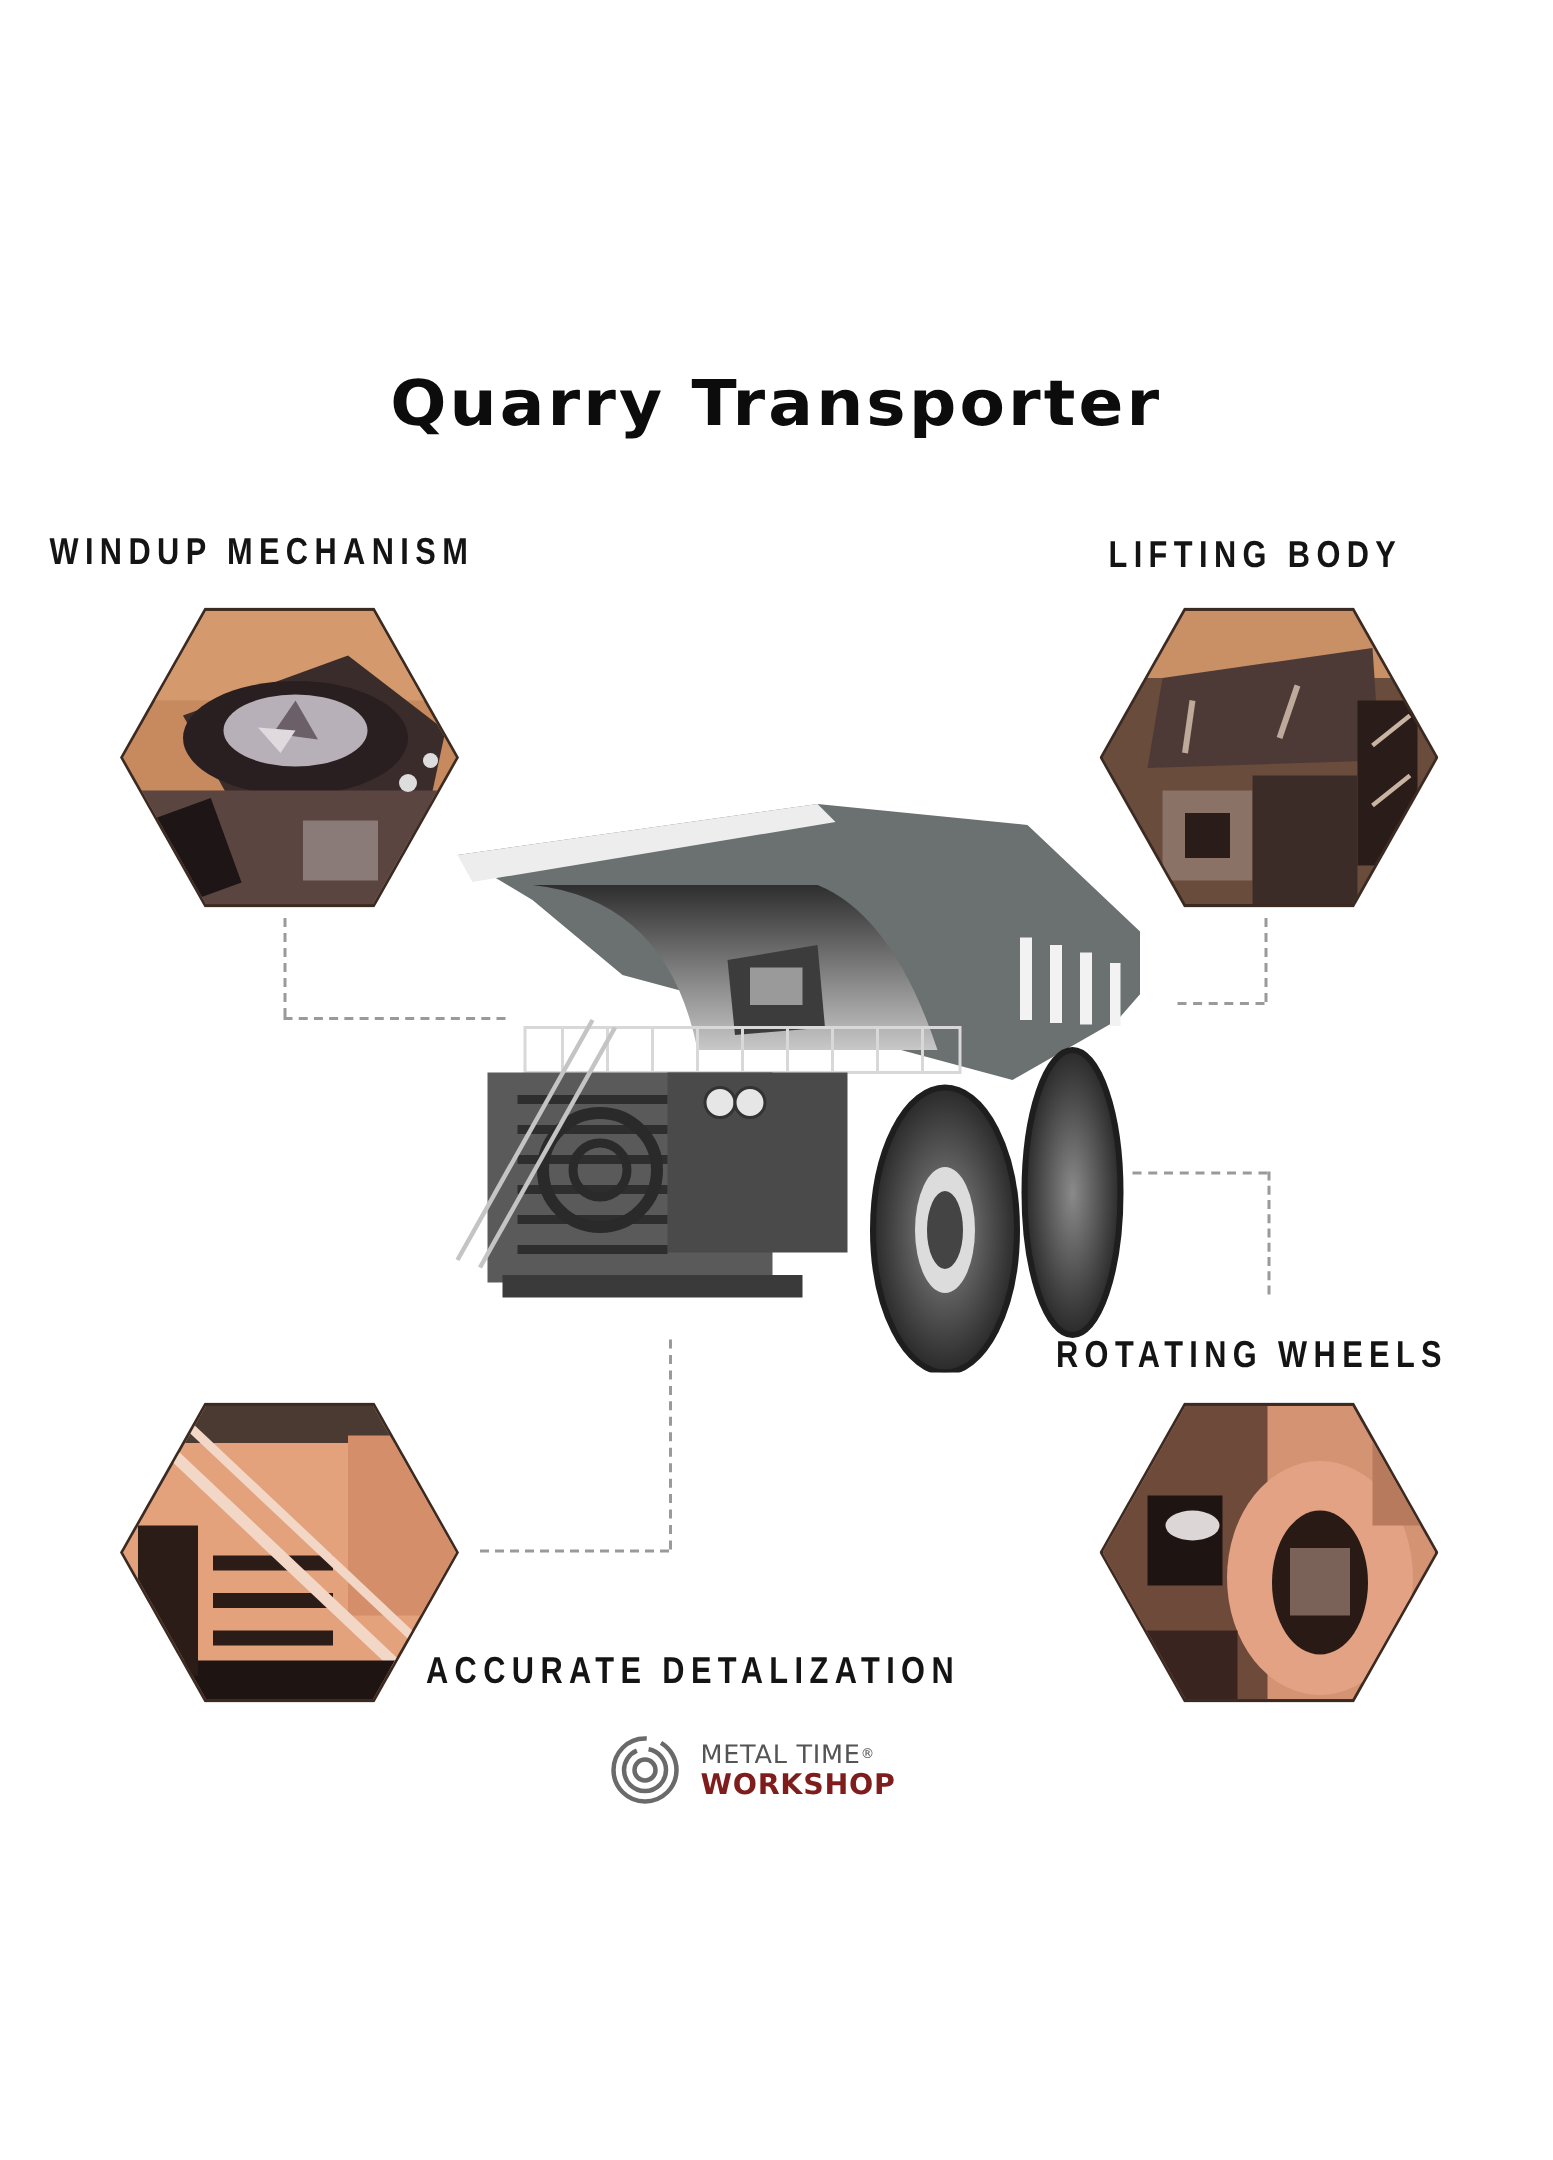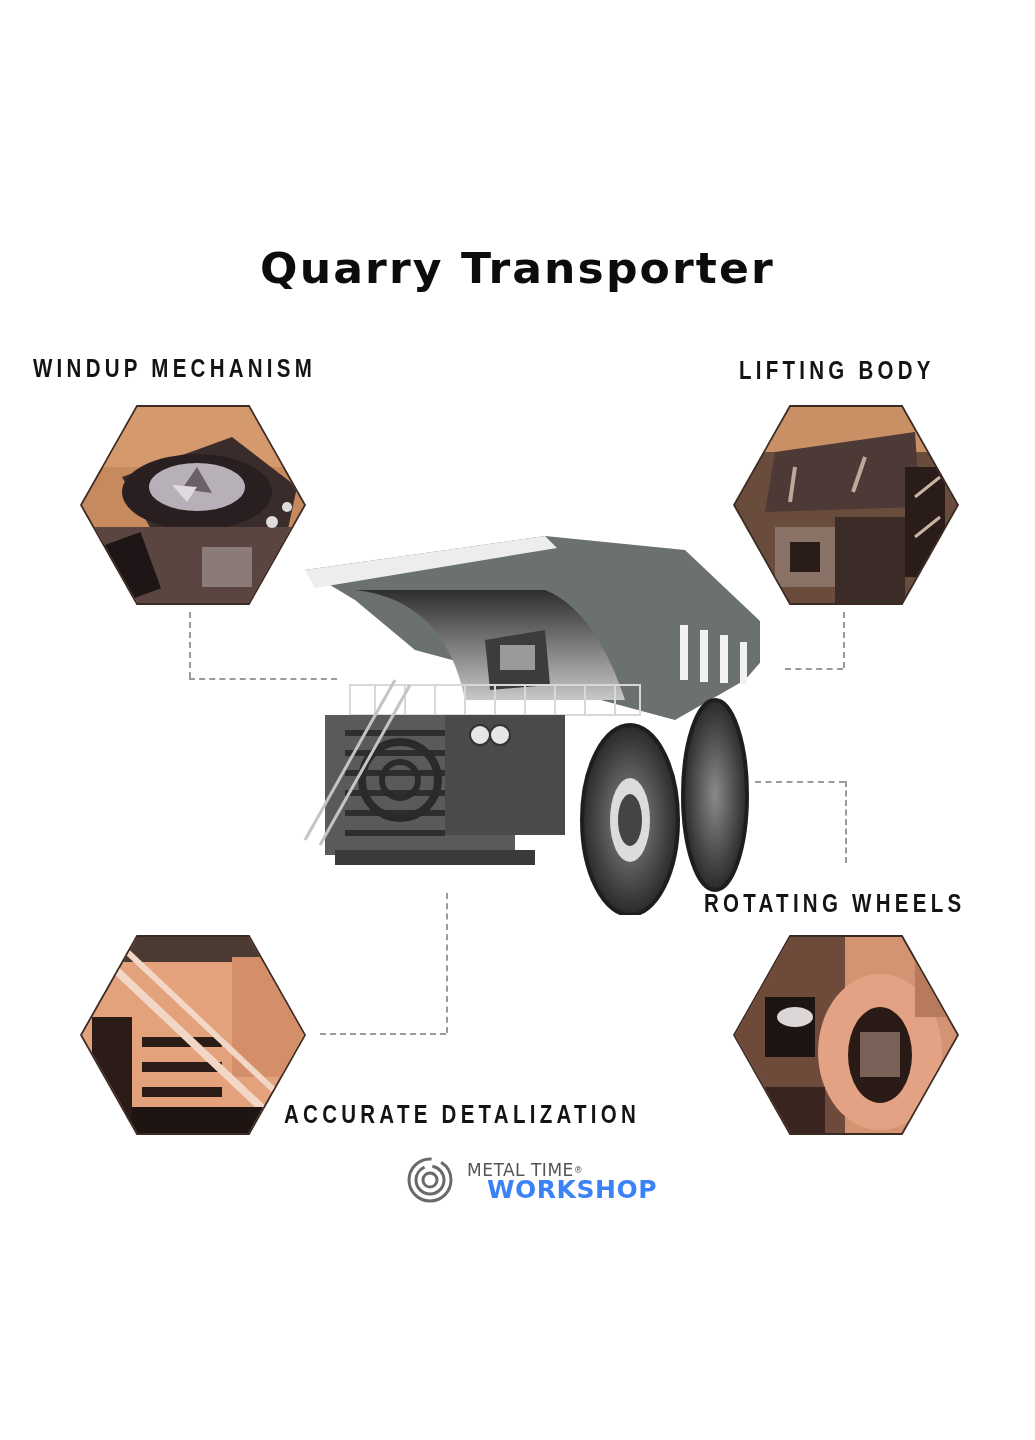--- a/index.html
+++ b/index.html
@@ -31,21 +31,21 @@
   .dash-h { position: absolute; height: 0; border-top: 2px dashed #9a9a9a; }
   .dash-v { position: absolute; width: 0; border-left: 2px dashed #9a9a9a; }
 
   .truck { position: absolute; left: 295px; top: 530px; width: 465px; height: 385px; }
   .truck svg { width: 100%; height: 100%; display: block; }
 
   .logo { position: absolute; left: 405px; top: 1155px; display: flex; align-items: center; gap: 12px; }
   .logo-mark { width: 50px; height: 50px; }
   .logo-text { font-family: "DejaVu Sans", sans-serif; color: #555; line-height: 20px; }
   .logo-text .l1 { font-size: 17px; letter-spacing: 0.5px; }
-  .logo-text .l2 { font-size: 25px; letter-spacing: 0.5px; font-weight: bold; color: #3b82f6; margin-left: 20px; }
+  .logo-text .l2 { font-size: 19px; letter-spacing: 0.5px; font-weight: bold; color: #7f1d1d; }
   .logo-text sup { font-size: 9px; vertical-align: top; }
 </style>
 </head>
 <body>
 
 <div class="title">Quarry Transporter</div>
 
 <div class="label" style="left:33px; top:354px;">WINDUP MECHANISM</div>
 <div class="label" style="left:739px; top:356px;">LIFTING BODY</div>
 <div class="label" style="left:704px; top:889px;">ROTATING WHEELS</div>

